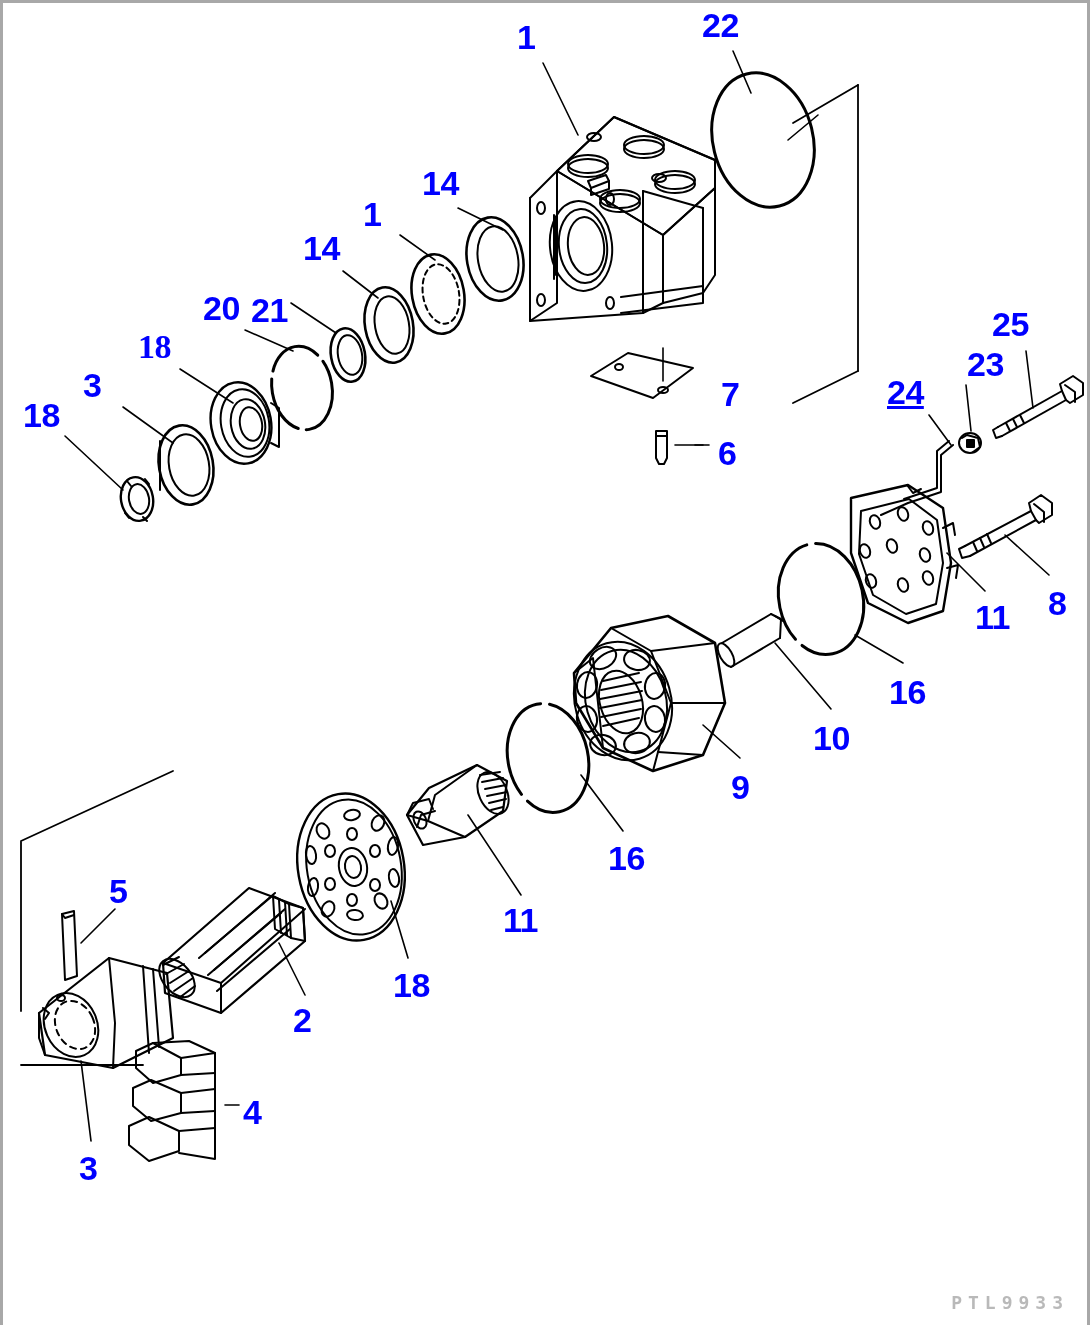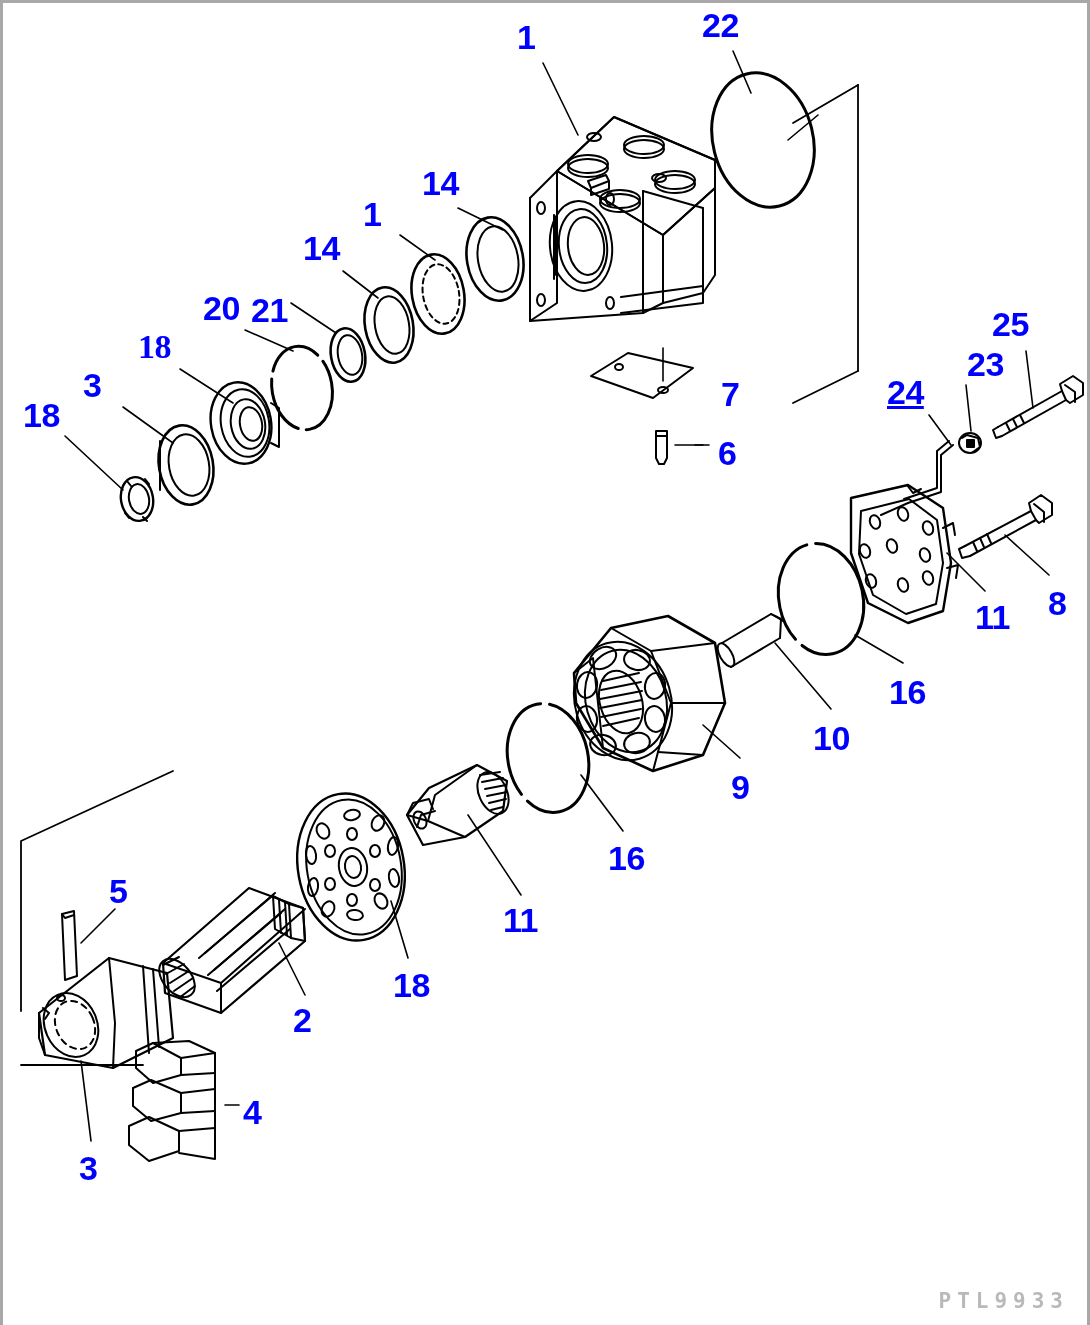--- a/index.html
+++ b/index.html
@@ -40,21 +40,21 @@
     letter-spacing: -0.5px;
     white-space: nowrap;
     user-select: none;
   }
   #watermark {
     position: absolute;
     right: 18px;
     bottom: 12px;
     color: #b9b9b9;
     font-family: "DejaVu Sans Mono", monospace;
-    font-size: 21px;
+    font-size: 18px;
     letter-spacing: 6px;
     font-weight: bold;
     white-space: nowrap;
   }
 </style>
 </head>
 <body>
 
 <div id="sheet">
 

